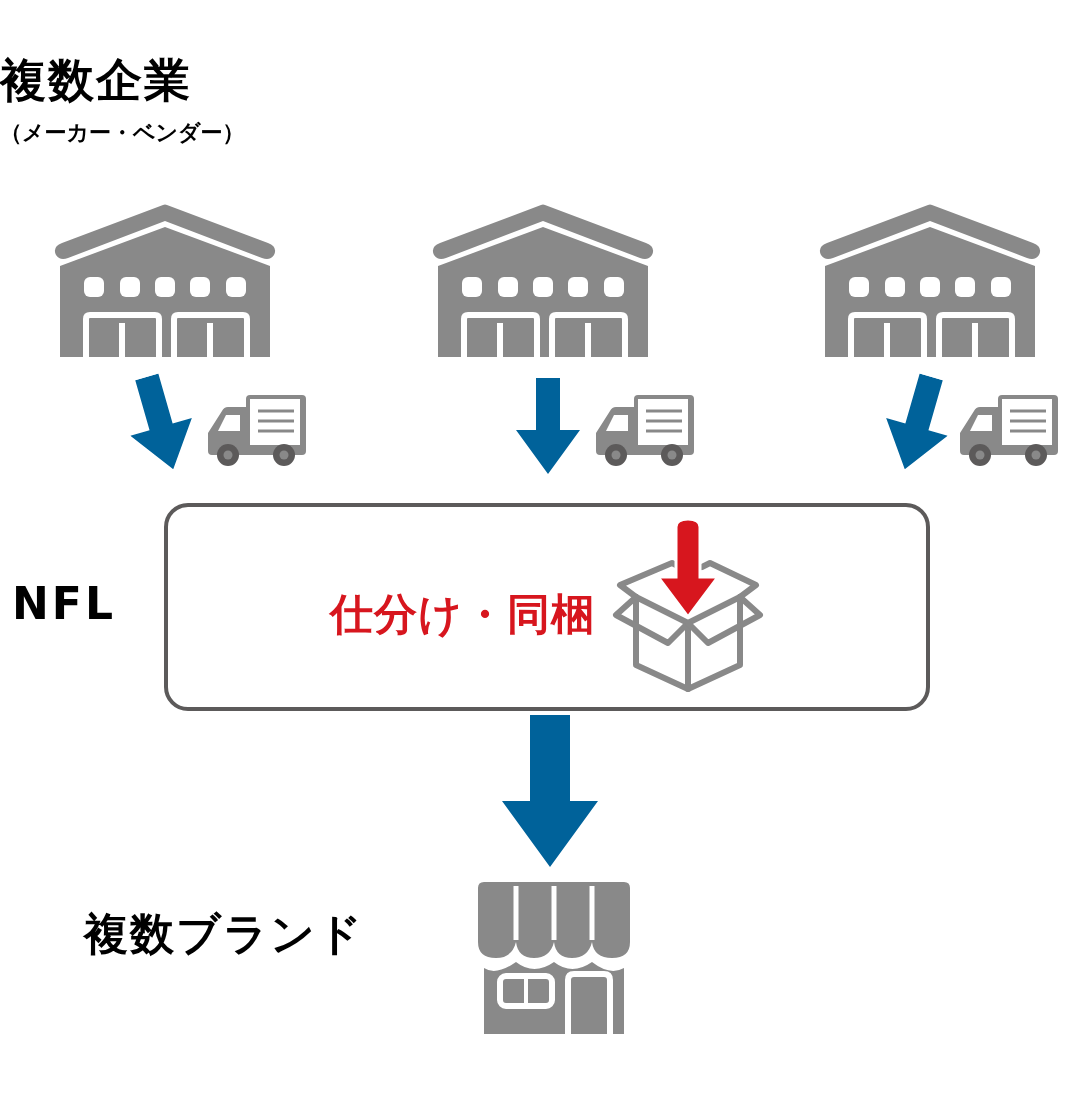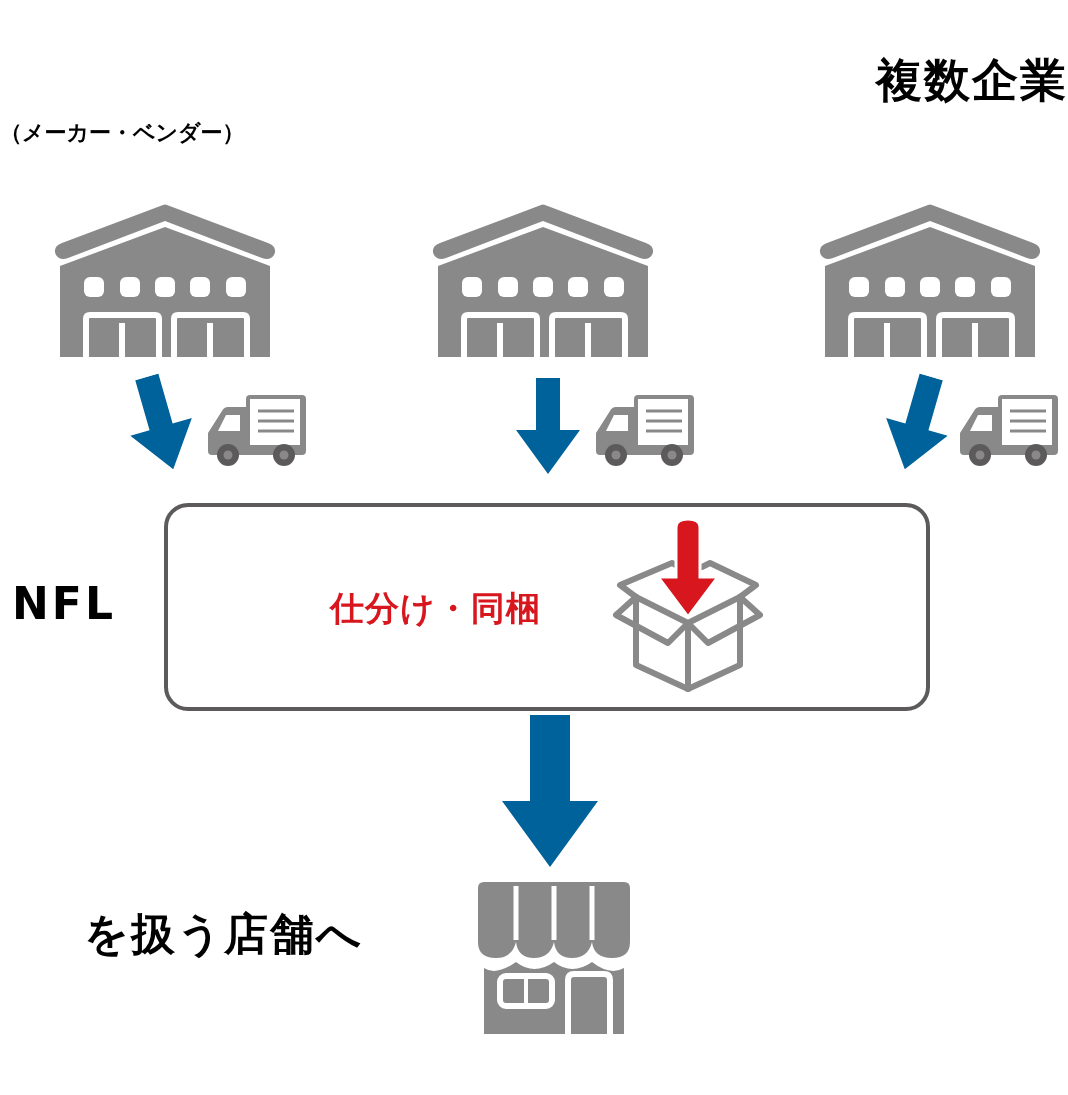--- a/index.html
+++ b/index.html
@@ -1,23 +1,23 @@
 <!DOCTYPE html>
 <html><head>
 <meta charset="utf-8">
 <style>
   html,body{margin:0;padding:0;background:#ffffff;}
   body{width:1068px;height:1095px;position:relative;overflow:hidden;
        font-family:"DejaVu Sans","Liberation Sans",sans-serif;color:#000;}
   .abs{position:absolute;text-align:right;}
-  .title{left:0;width:1068px;top:50px;text-align:right;font-size:46px;font-weight:bold;letter-spacing:2px;}
+  .title{left:0;width:1068px;top:50px;text-align:left;font-size:46px;font-weight:bold;letter-spacing:2px;}
   .subtitle{left:0;width:1068px;top:118px;text-align:left;font-size:22px;font-weight:bold;}
   .nfl{left:12px;top:578px;font-size:44px;font-weight:bold;letter-spacing:3px;}
   .proc-box{left:164px;top:503px;width:766px;height:208px;border:4px solid #5c5a5a;border-radius:24px;box-sizing:border-box;}
-  .proc-label{left:330px;top:586px;font-size:34px;font-weight:bold;color:#d7161e;letter-spacing:1px;}
+  .proc-label{left:330px;top:586px;font-size:43px;font-weight:bold;color:#d7161e;letter-spacing:1px;}
   .dest{left:84px;top:902px;font-size:44px;font-weight:bold;line-height:64px;letter-spacing:2px;}
   svg.icon{position:absolute;overflow:visible;}
 </style>
 </head>
 <body>
 
 <div class="abs title">複数企業</div>
 <div class="abs subtitle">（メーカー・ベンダー）</div>
 
 <svg width="0" height="0" style="position:absolute">
@@ -99,21 +99,21 @@
     <path d="M128 82 L144 70 L98 48 L90 52"></path>
   </g>
   <path d="M64 12 Q64 4 76 4 Q88 4 88 12 L88 62 L106 62 L76 102 L46 62 L64 62 Z" fill="#d7161e" stroke="#fff" stroke-width="3"></path>
 </svg>
 
 <svg class="icon" style="left:502px;top:715px" width="96" height="152" viewBox="0 0 96 152">
   <path d="M28 0 L68 0 L68 86 L96 86 L48 152 L0 86 L28 86 Z" fill="#00629a"></path>
 </svg>
 
 <div class="abs dest">
-  <div>を扱う店舗へ</div>
+  <div>複数ブランド</div>
 </div>
 
 <svg class="icon" style="left:470px;top:882px" width="168" height="152" viewBox="0 0 168 152">
   <path d="M8 6 Q8 0 14 0 L154 0 Q160 0 160 6 L160 60 Q160 76 142 76 Q124 76 122 60 Q118 76 102 76 Q86 76 84 60 Q80 76 64 76 Q48 76 46 60 Q42 76 26 76 Q8 76 8 60 Z" fill="#898989"></path>
   <line x1="46" y1="4" x2="46" y2="58" stroke="#fff" stroke-width="5"></line>
   <line x1="84" y1="4" x2="84" y2="58" stroke="#fff" stroke-width="5"></line>
   <line x1="122" y1="4" x2="122" y2="58" stroke="#fff" stroke-width="5"></line>
   <path d="M14 86 Q26 94 46 80 Q64 94 84 80 Q102 94 122 80 Q140 94 154 86 L154 152 L14 152 Z" fill="#898989"></path>
   <rect x="30" y="94" width="52" height="30" rx="6" fill="none" stroke="#fff" stroke-width="6"></rect>
   <line x1="56" y1="97" x2="56" y2="121" stroke="#fff" stroke-width="4"></line>

